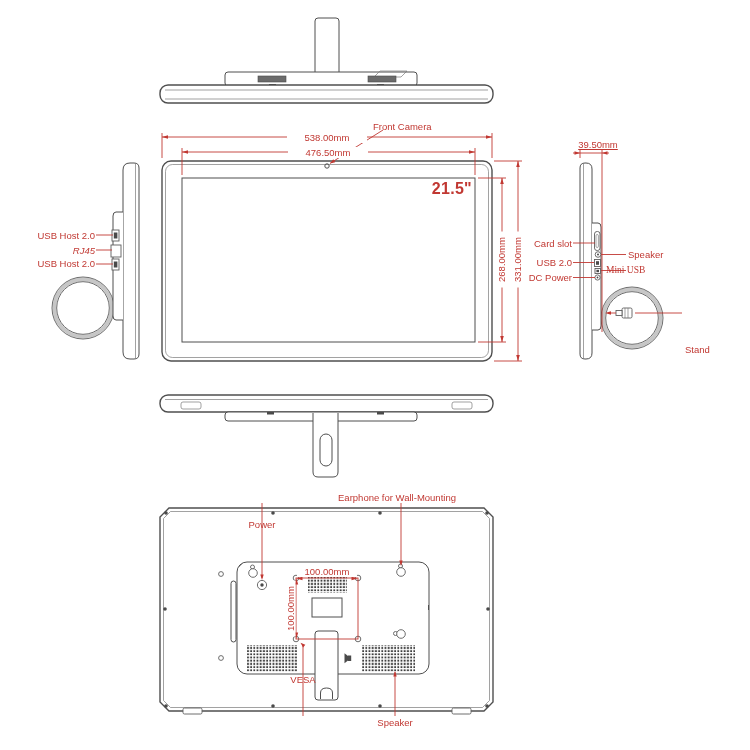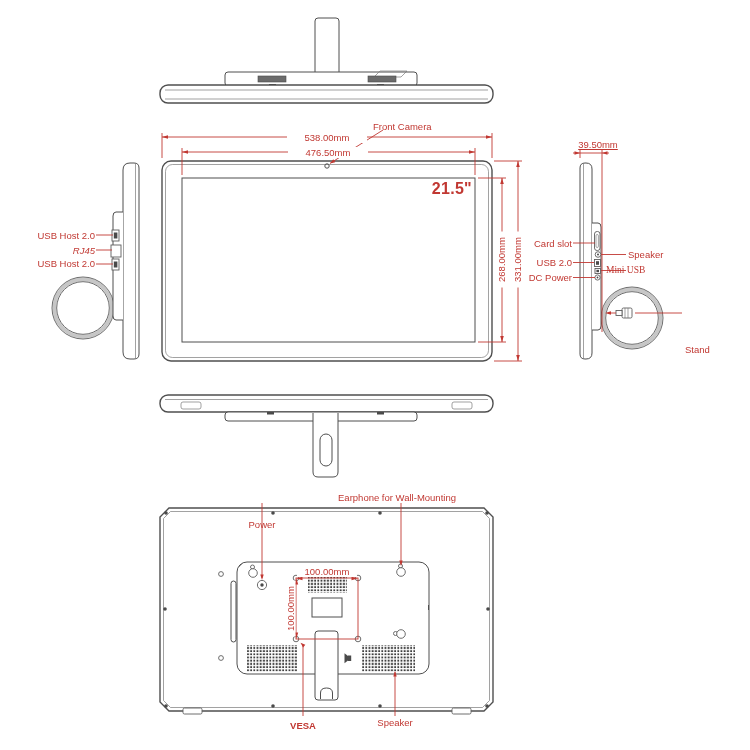--- a/index.html
+++ b/index.html
@@ -277,16 +277,16 @@
 <div class="lbl" style="left:628px; top:249px;">Speaker</div>
 <div class="lbl r" style="left:510px; top:257px; width:62px;">USB 2.0</div>
 <div class="lbl" style="left:606px; top:265px;font-family:Liberation Serif, serif;">Mini USB</div>
 <div class="lbl r" style="left:510px; top:272px; width:62px;">DC Power</div>
 <div class="lbl" style="left:685px; top:308px;margin-top:36px;">Stand</div>
 
 <div class="lbl c" style="left:232px; top:519px; width:60px;">Power</div>
 <div class="lbl c" style="left:307px; top:492px; width:180px;">Earphone for Wall-Mounting</div>
 <div class="lbl c bg" style="left:297px; top:566px; width:60px;">100.00mm</div>
 <div class="lbl c bg rot" style="left:262px; top:603px; width:56px;">100.00mm</div>
-<div class="lbl c" style="left:273px; top:720px; width:60px;font-weight:bold;">VESA</div>
+<div class="lbl c" style="left:273px; top:674px; width:60px;">VESA</div>
 <div class="lbl c" style="left:365px; top:717px; width:60px;">Speaker</div>
 
 </div>
 
 </body></html>

